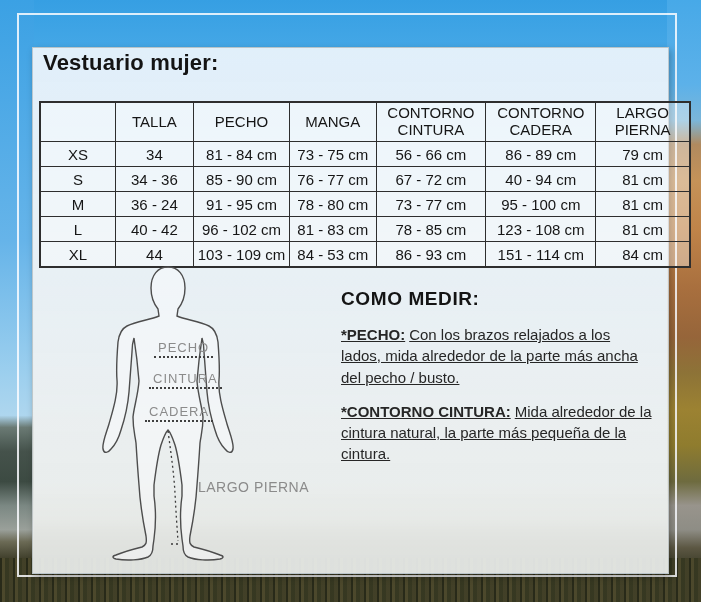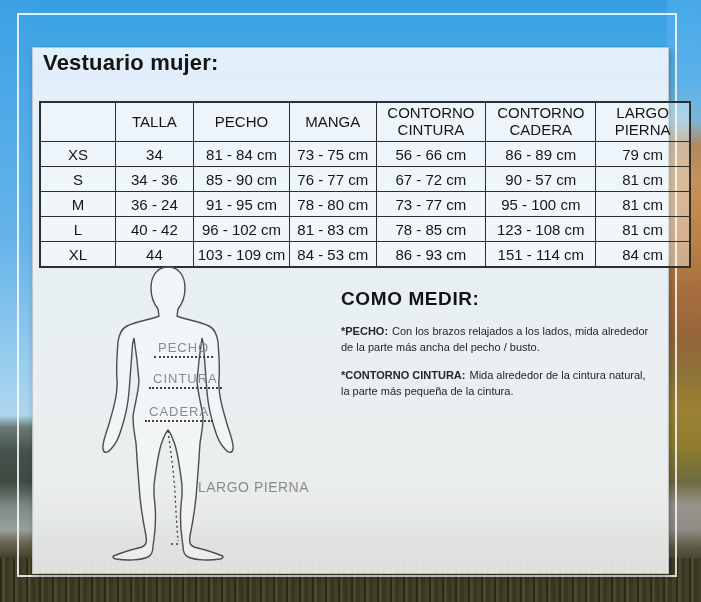--- a/index.html
+++ b/index.html
@@ -84,22 +84,23 @@
   .fig-label.underlined{
     border-bottom:2px dotted #3f3f3f;padding:0 4px 1px 4px;
   }
   
   .measure{position:absolute;left:308px;top:240px;width:330px;}
   .measure-heading{
     margin:0 0 14px 0;font-size:19px;font-weight:700;
     letter-spacing:0.6px;color:#141414;
   }
   .measure p{
-    margin:0 0 13px 0;width:312px;font-size:11px;line-height:1.42;
+    margin:0 0 13px 0;width:312px;font-size:15px;line-height:1.42;
     color:#262626;
+    text-decoration:underline;
   }
   .measure .lead{font-weight:700;margin-right:4px;}
 </style>
 </head>
 <body>
 
 <div class="stage">
 
   <div class="bg-base"></div>
   <div class="bg-left"></div>
@@ -141,21 +142,21 @@
           <td>56 - 66 cm</td>
           <td>86 - 89 cm</td>
           <td>79 cm</td>
         </tr>
         <tr>
           <td>S</td>
           <td>34 - 36</td>
           <td>85 - 90 cm</td>
           <td>76 - 77 cm</td>
           <td>67 - 72 cm</td>
-          <td>90 - 57 cm</td>
+          <td>40 - 94 cm</td>
           <td>81 cm</td>
         </tr>
         <tr>
           <td>M</td>
           <td>36 - 24</td>
           <td>91 - 95 cm</td>
           <td>78 - 80 cm</td>
           <td>73 - 77 cm</td>
           <td>95 - 100 cm</td>
           <td>81 cm</td>

